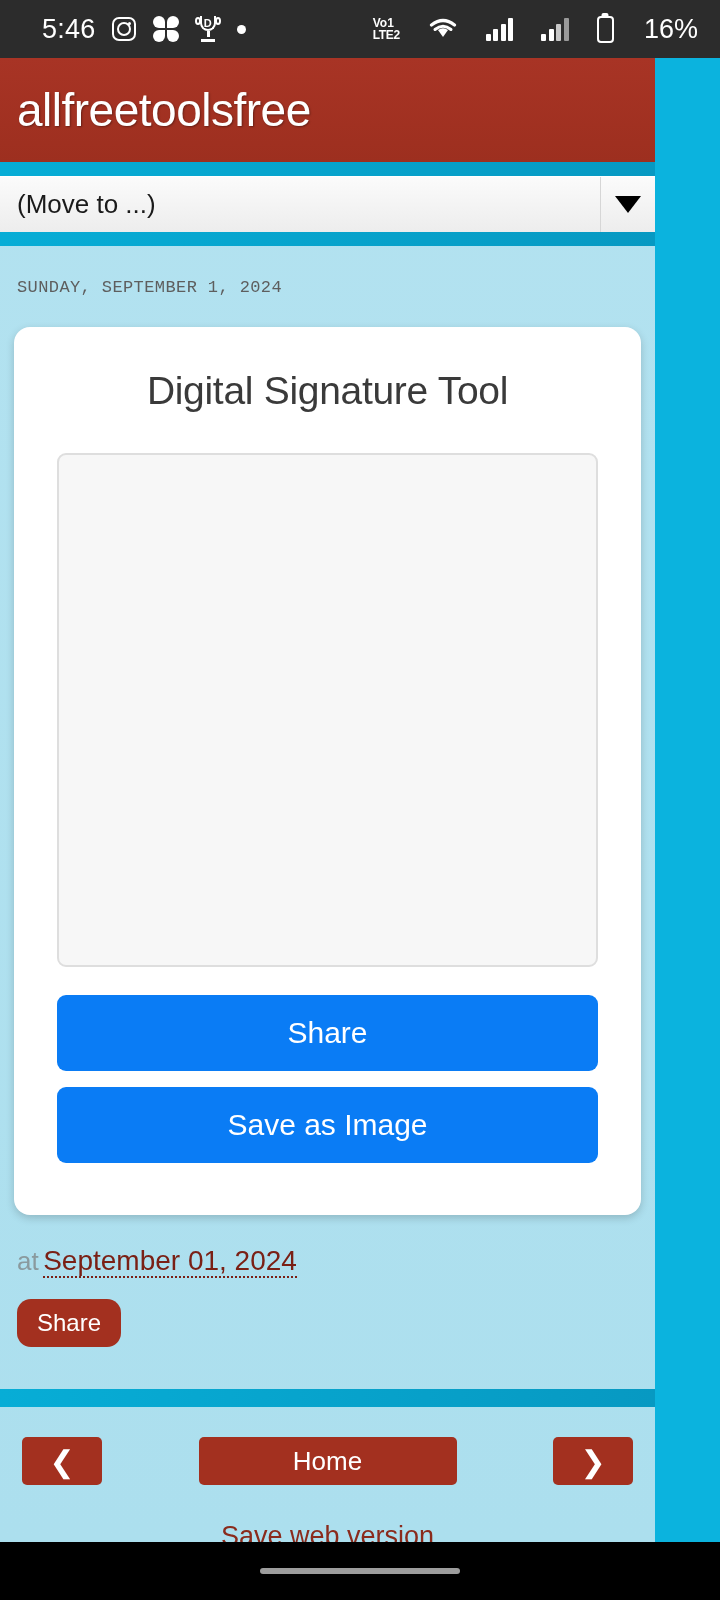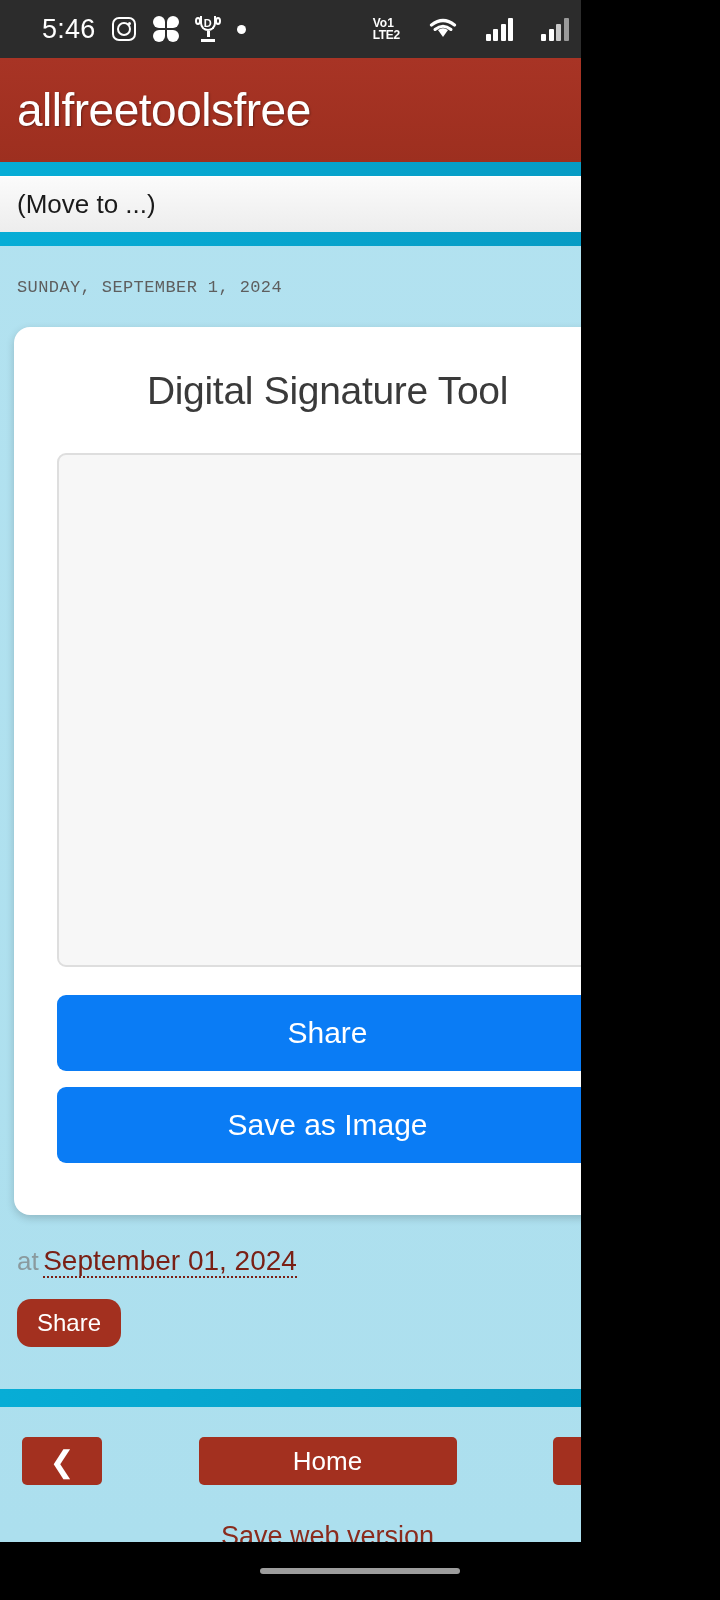--- a/index.html
+++ b/index.html
@@ -4,21 +4,21 @@
 <style>
   * { margin:0; padding:0; box-sizing:border-box; }
   html, body {
     width:720px; height:1600px;
     background:#000;
     font-family:"Liberation Sans", sans-serif;
     overflow:hidden;
   }
   .device {
     position:relative;
-    width:581px; height:1600px;
+    width:720px; height:1600px;
     background:#0BB3DE;
     overflow:hidden;
   }
 
   
   .statusbar {
     position:absolute; top:0; left:0;
     width:720px; height:58px;
     background:#2C2C2C;
     display:flex; align-items:center;

